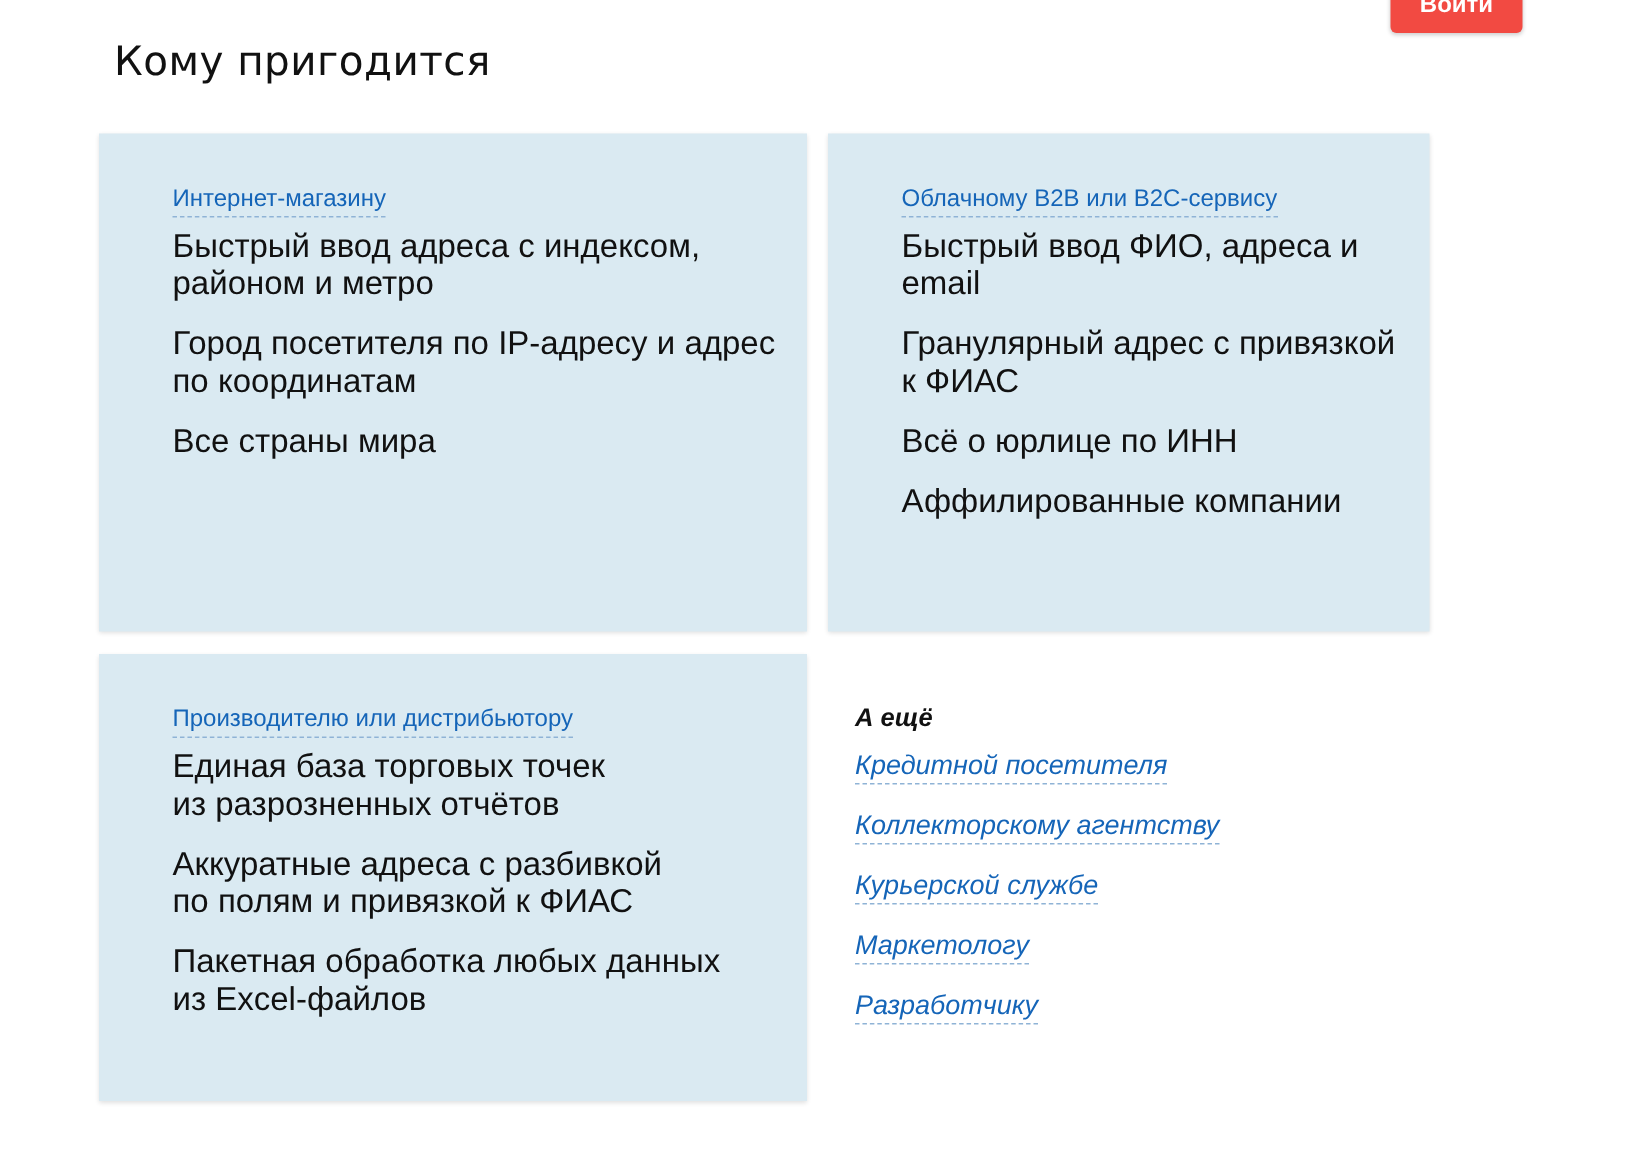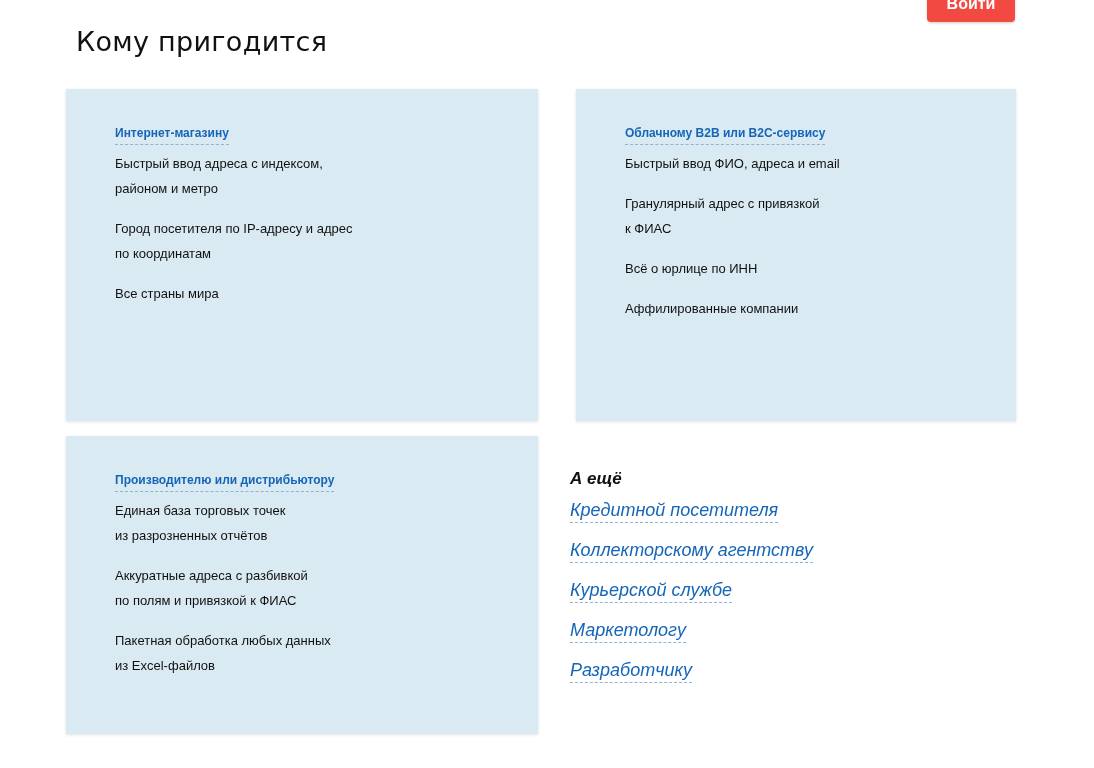--- a/index.html
+++ b/index.html
@@ -17,24 +17,24 @@
   .page-title {
     position:absolute; left:76px; top:26px; margin:0;
     font-family:"DejaVu Sans", sans-serif; font-weight:normal; font-size:27px; letter-spacing:0.3px; color:#111;
   }
   .card {
     position:absolute; background:#daeaf2; box-sizing:border-box;
     box-shadow:0 1px 3px rgba(0,0,0,0.12);
   }
   .card-inner { position:absolute; left:49px; top:34px; }
   .card-title {
-    display:inline-block; color:#1565b8; font-weight:bold; font-size:12px;
+    display:inline-block; color:#1565b8; font-weight:normal; font-size:16px;
     border-bottom:1px dashed #8fb3d6; padding-bottom:1px; line-height:20px;
   }
-  .item { font-size:13px; line-height:25px; margin-top:6px; color:#111; }
+  .item { font-size:22px; line-height:25px; margin-top:6px; color:#111; }
   .item + .item { margin-top:15px; }
   .card-title + .item { margin-top:6px; }
   .extra { position:absolute; left:570px; top:469px;font-style:italic; }
   .extra-title { font-size:17px; font-weight:bold; color:#111; line-height:20px; }
   .extra-link {
     display:inline-block; color:#1565b8; font-size:18px; line-height:24px;
     border-bottom:1px dashed #8fb3d6; text-decoration:none;
   }
   .extra-row { margin-top:15px; }
   .extra-row.first { margin-top:9px; }
@@ -50,21 +50,21 @@
   <div class="card-inner">
     <span class="card-title">Интернет-магазину</span>
     <div class="item" style="white-space:pre-line">Быстрый ввод адреса с индексом,
 районом и метро</div>
     <div class="item" style="white-space:pre-line">Город посетителя по IP-адресу и адрес
 по координатам</div>
     <div class="item" style="white-space:pre-line">Все страны мира</div>
   </div>
 </div>
 
-<div class="card" style="left:576px; top:89px; width:440px; height:332px;">
+<div class="card" style="left:552px; top:89px; width:401px; height:332px;">
   <div class="card-inner">
     <span class="card-title">Облачному B2B или B2C-сервису</span>
     <div class="item" style="white-space:pre-line">Быстрый ввод ФИО, адреса и email</div>
     <div class="item" style="white-space:pre-line">Гранулярный адрес с привязкой
 к ФИАС</div>
     <div class="item" style="white-space:pre-line">Всё о юрлице по ИНН</div>
     <div class="item" style="white-space:pre-line">Аффилированные компании</div>
   </div>
 </div>
 

